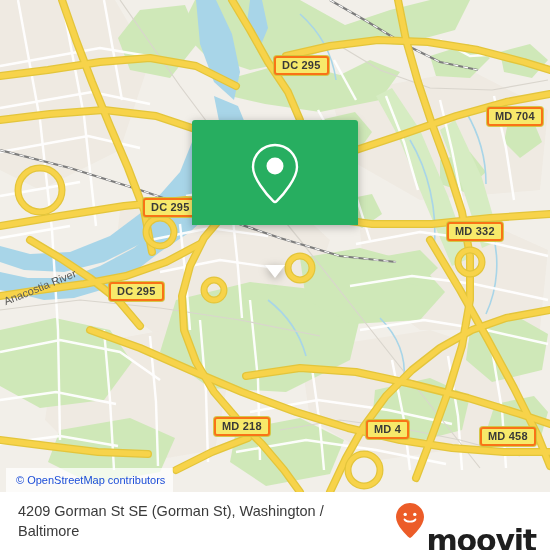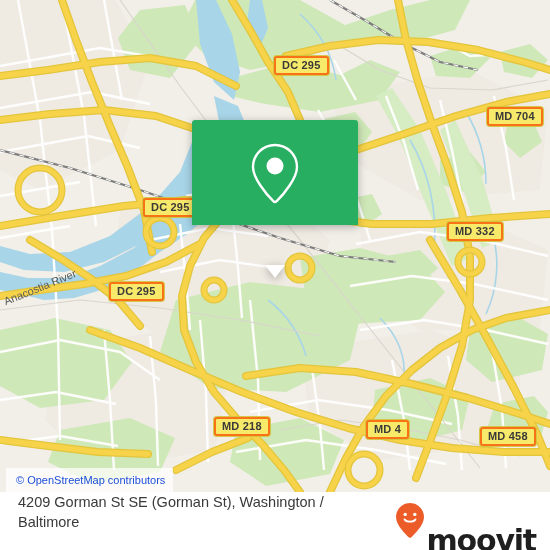--- a/index.html
+++ b/index.html
@@ -133,20 +133,21 @@
 
   
   #footer {
     position: absolute;
     left: 0;
     top: 492px;
     width: 550px;
     height: 58px;
     background: #ffffff;
     display: flex;
+    align-items: center;
     box-sizing: border-box;
     padding: 0 14px 0 18px;
   }
   #footer .addr {
     flex: 1 1 auto;
     color: #3a3a3a;
     font-family: "Liberation Sans", sans-serif;
     font-size: 14.5px;
     line-height: 20px;
     padding-right: 8px;

